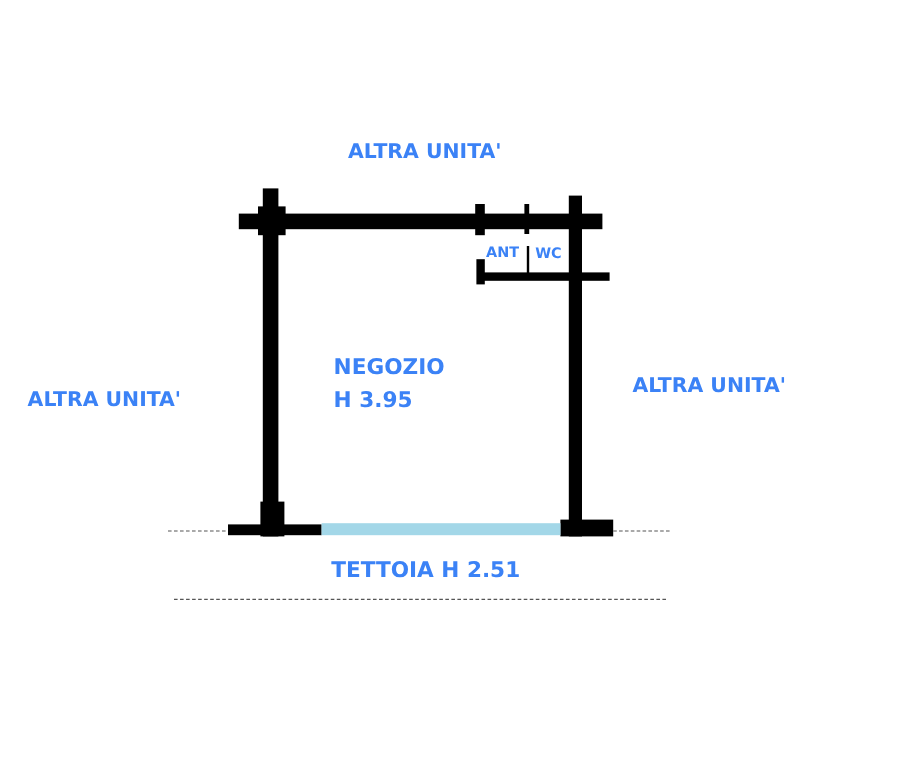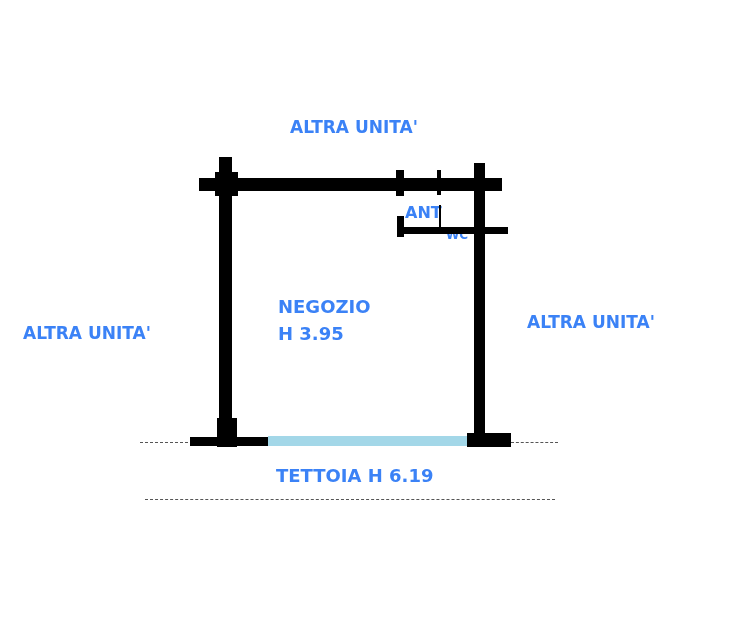--- a/index.html
+++ b/index.html
@@ -12,23 +12,23 @@
 </head>
 <body>
 
 <div>
 
   <div class="lbl" style="left:290px; top:117px; font-size:17px;">ALTRA UNITA'</div>
   <div class="lbl" style="left:23px; top:323px; font-size:17px;">ALTRA UNITA'</div>
   <div class="lbl" style="left:527px; top:312px; font-size:17px;">ALTRA UNITA'</div>
   <div class="lbl" style="left:278px; top:296px; font-size:18px;">NEGOZIO</div>
   <div class="lbl" style="left:278px; top:323px; font-size:18px;">H 3.95</div>
-  <div class="lbl" style="left:405px; top:203px; font-size:16px;">ANT</div>
-  <div class="lbl" style="left:446px; top:204px; font-size:12px;margin-top:24px;">WC</div>
-  <div class="lbl" style="left:276px; top:465px; font-size:18px;">TETTOIA H 6.19</div>
+  <div class="lbl" style="left:405px; top:203px; font-size:12px;">ANT</div>
+  <div class="lbl" style="left:446px; top:204px; font-size:12px;">WC</div>
+  <div class="lbl" style="left:276px; top:465px; font-size:18px;">TETTOIA H 2.51</div>
 
   <div class="w" style="left:199px; top:178px; width:303px; height:13px;"></div>
 
   <div class="w" style="left:219px; top:157px; width:13px; height:290px;"></div>
   <div class="w" style="left:215px; top:172px; width:23px; height:24px;"></div>
   <div class="w" style="left:217px; top:418px; width:20px; height:29px;"></div>
 
   <div class="w" style="left:474px; top:163px; width:11px; height:284px;"></div>
   <div class="w" style="left:467px; top:433px; width:44px; height:14px;"></div>
 

